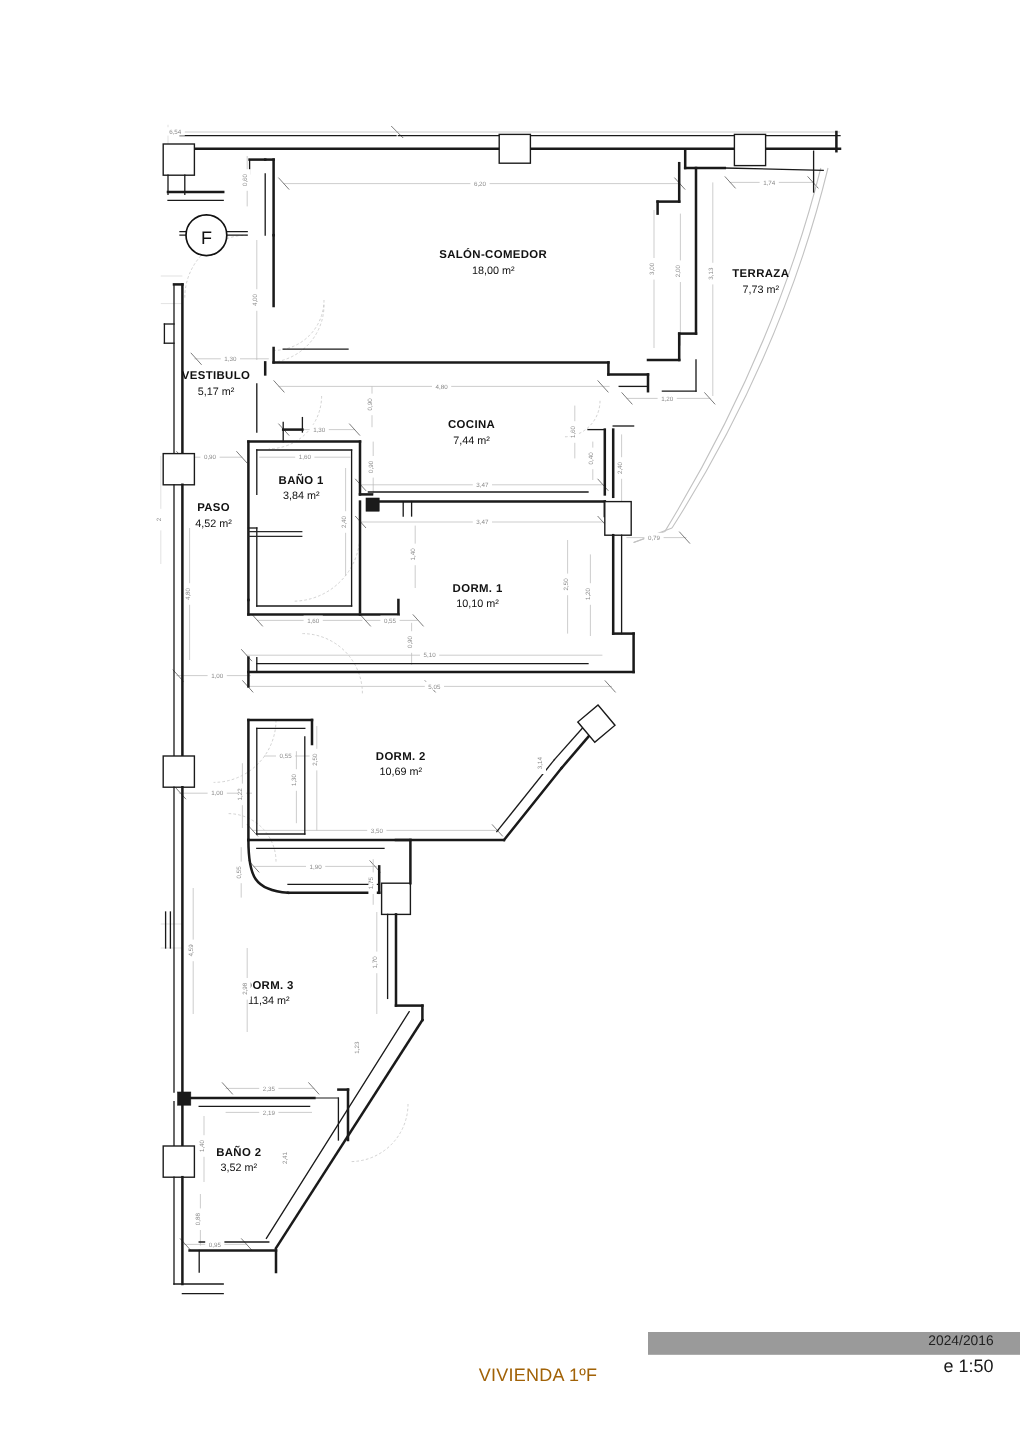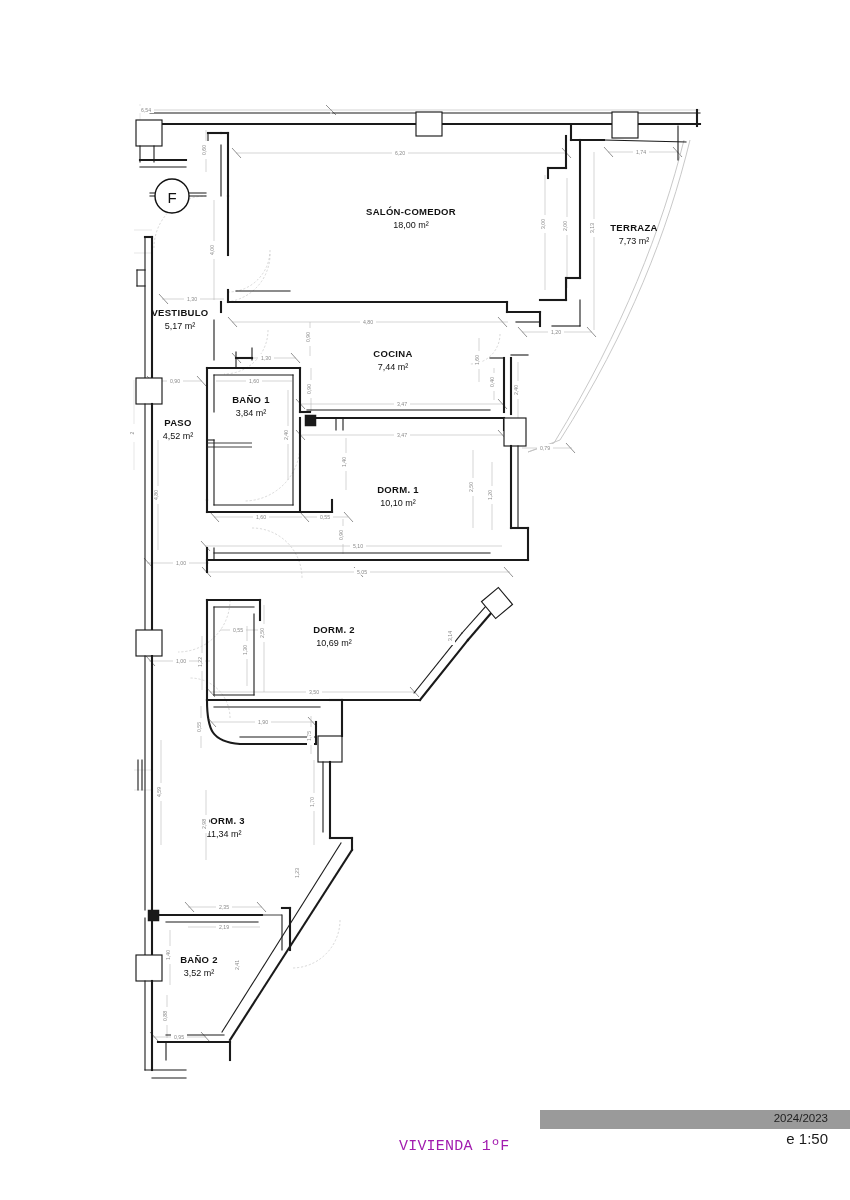--- a/index.html
+++ b/index.html
@@ -126,23 +126,23 @@
     position: absolute;
     left: 0;
     bottom: 0;
     width: 850px;
     height: 110px;
   }
   #title-name {
     position: absolute;
     left: 399px;
     top: 48px;
-    font-family: Liberation Mono, monospace;
+    font-family: Liberation Sans, sans-serif;
     font-size: 15px;
-    color: #a21caf;
+    color: #a16207;
     letter-spacing: 0.2px;
     white-space: nowrap;
   }
   #title-gray-bar {
     position: absolute;
     left: 540px;
     top: 20px;
     width: 310px;
     height: 19px;
     background: #9a9a9a;
@@ -626,17 +626,17 @@
         <text class="dim-text-v" x="167" y="1016" transform="rotate(-90 167 1016)">0,88</text>
         <rect x="130" y="424" width="7" height="18" fill="#ffffff"></rect>
         <text class="dim-text-v" x="134" y="433" transform="rotate(-90 134 433)">2</text>
       </g>
 
   </svg>
 
   <div id="title-block">
     <div id="title-gray-bar"></div>
     <div id="title-name">VIVIENDA 1ºF</div>
-    <div id="title-year">2024/2023</div>
+    <div id="title-year">2024/2016</div>
     <div id="title-scale">e 1:50</div>
   </div>
 
 </div>
 
 </body></html>

